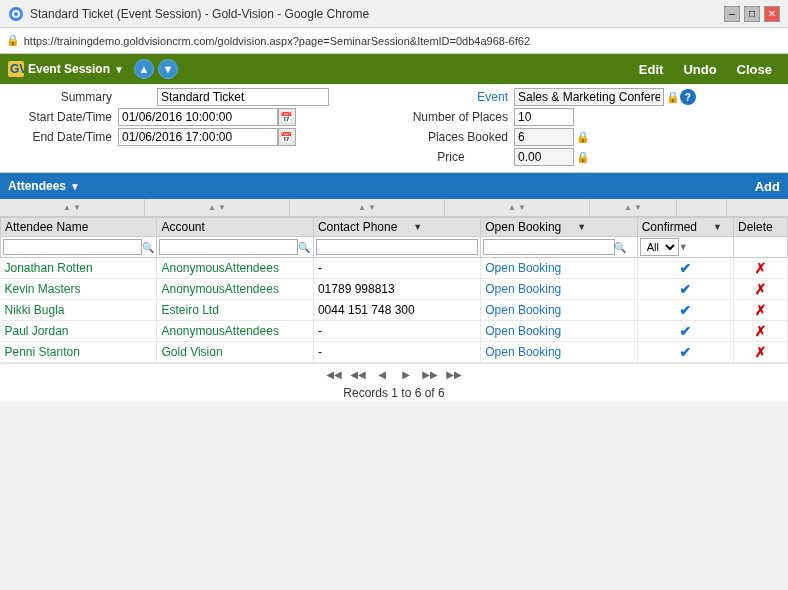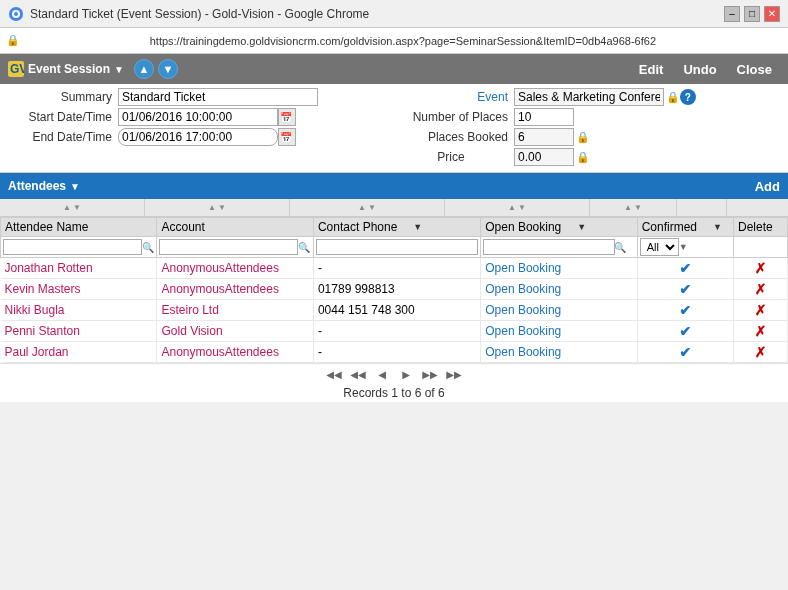--- a/index.html
+++ b/index.html
@@ -22,25 +22,25 @@
     
     .address-bar {
       background: white;
       height: 26px;
       display: flex;
       align-items: center;
       padding: 0 6px;
       border-bottom: 1px solid #ccc;
     }
     .address-bar-lock { color: #4a4; margin-right: 4px; font-size: 11px; }
-    .address-bar-url { font-size: 11px; color: #333; flex: 1; text-align: center; }
+    .address-bar-url { font-size: 11px; color: #333; flex: 1; }
 
     
     .toolbar {
-      background: #737373;
+      background: #4d7c0f;
       height: 30px;
       display: flex;
       align-items: center;
       padding: 0 8px;
       gap: 4px;
     }
     .toolbar-brand {
       color: white;
       font-size: 13px;
       font-weight: bold;
@@ -213,21 +213,21 @@
       align-items: center;
     }
     .search-icon { font-size: 10px; color: #666; }
     tbody tr { border-bottom: 1px solid #e8e8e8; }
     tbody td {
       padding: 2px 4px;
       border-right: 1px solid #e8e8e8;
       font-size: 12px;
       white-space: nowrap;
     }
-    .attendee-link { color: #be185d; cursor: pointer; text-decoration: none; }
+    .attendee-link { color: #15803d; cursor: pointer; text-decoration: none; }
     .open-booking-link { color: #1e73be; cursor: pointer; text-decoration: none; }
     .check-icon { color: #1e73be; font-size: 14px; font-weight: bold; }
     .delete-icon { color: #cc0000; font-size: 14px; font-weight: bold; cursor: pointer; }
     .page-btn {
       width: 16px;
       height: 16px;
       display: flex;
       align-items: center;
       justify-content: center;
       cursor: pointer;
@@ -300,30 +300,30 @@
   <button class="toolbar-action-btn">Edit</button>
   <button class="toolbar-action-btn">Undo</button>
   <button class="toolbar-action-btn">Close</button>
 </div>
 
 <div class="form-area">
   <div class="form-two-col">
     <div class="form-col-left">
       <div class="form-row">
         <span class="form-label" style="width:110px;">Summary</span>
-        <input class="form-input" style="width: 200px;" type="text" value="Standard Ticket">
+        <input class="form-input" style="width: 172px; margin-left: 39px;" type="text" value="Standard Ticket">
       </div>
       <div class="form-row">
         <span class="form-label" style="width:110px;">Start Date/Time</span>
         <input class="form-input" style="width: 160px;" type="text" value="01/06/2016 10:00:00">
         <div class="form-icon-btn">📅</div>
       </div>
       <div class="form-row">
         <span class="form-label" style="width:110px;">End Date/Time</span>
-        <input class="form-input" style="width: 160px; border-radius: 8px;" type="text" value="01/06/2016 17:00:00">
+        <input class="form-input" style="width: 160px;" type="text" value="01/06/2016 17:00:00">
         <div class="form-icon-btn">📅</div>
       </div>
     </div>
     <div class="form-col-right">
       <div class="form-row">
         <span class="form-label" style="width:120px; ">
           <a class="event-link">Event</a>
         </span>
         <input class="form-input form-input-readonly" style="width: 150px;" type="text" value="Sales &amp; Marketing Conference" readonly="">
         <span class="lock-icon">🔒</span>
@@ -493,42 +493,42 @@
     </td>
     <td style="text-align:center;">
       <span class="check-icon">✔</span>
     </td>
     <td style="text-align:center;">
       <span class="delete-icon">✗</span>
     </td>
   </tr>
         <tr>
     <td>
-      <a class="attendee-link">Penni Stanton</a>
-    </td>
-    <td>
-      <a class="attendee-link">Gold Vision</a>
+      <a class="attendee-link">Paul Jordan</a>
+    </td>
+    <td>
+      <a class="attendee-link">AnonymousAttendees</a>
     </td>
     <td>-</td>
     <td>
       <a class="open-booking-link">Open Booking</a>
     </td>
     <td style="text-align:center;">
       <span class="check-icon">✔</span>
     </td>
     <td style="text-align:center;">
       <span class="delete-icon">✗</span>
     </td>
   </tr>
         <tr>
     <td>
-      <a class="attendee-link">Paul Jordan</a>
-    </td>
-    <td>
-      <a class="attendee-link">AnonymousAttendees</a>
+      <a class="attendee-link">Penni Stanton</a>
+    </td>
+    <td>
+      <a class="attendee-link">Gold Vision</a>
     </td>
     <td>-</td>
     <td>
       <a class="open-booking-link">Open Booking</a>
     </td>
     <td style="text-align:center;">
       <span class="check-icon">✔</span>
     </td>
     <td style="text-align:center;">
       <span class="delete-icon">✗</span>

